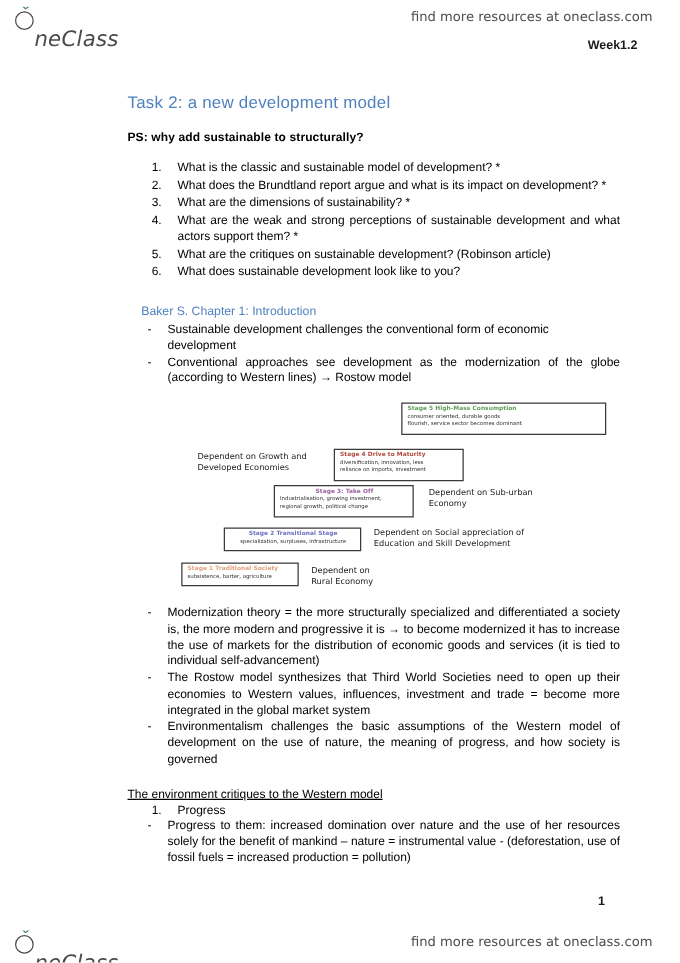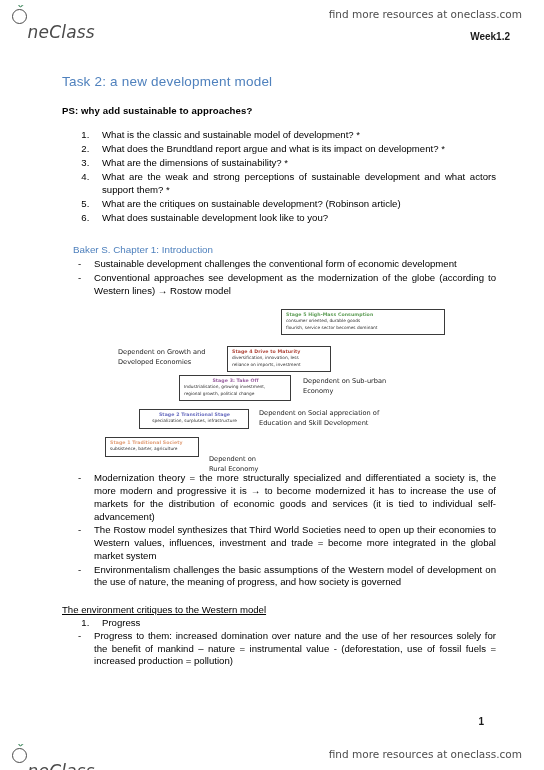--- a/index.html
+++ b/index.html
@@ -81,20 +81,21 @@
     font-size: 10px;
     font-weight: bold;
     color: #1a1a1a;
   }
 
   
   .doc {
     position: absolute;
     left: 0; top: 56px;
     width: 544px;
+    padding-left: 40px;
   }
   .h1 {
     color: #4f81bd;
     font-size: 13.5px;
     margin: 18px 0 0 62px;
     letter-spacing: 0.2px;
     font-weight: normal;
   }
   .ps {
     font-size: 9.6px;
@@ -193,21 +194,21 @@
   #box-s5 { left: 178px; top: 0px;   width: 164px; }
   #box-s4 { left: 124px; top: 37px;  width: 104px; }
   #box-s3 { left: 76px;  top: 66px;  width: 112px; }
   #box-s2 { left: 36px;  top: 100px; width: 110px; }
   #box-s1 { left: 2px;   top: 128px; width: 94px; }
 
   #dep-5 { left: 40px;  top: 3px;  width: 130px; }
   #dep-4 { left: 15px;  top: 39px; width: 120px; }
   #dep-3 { left: 200px; top: 68px; width: 130px; }
   #dep-2 { left: 156px; top: 100px; width: 180px; }
-  #dep-1 { left: 106px; top: 130px; width: 90px; margin-top: 16px; }
+  #dep-1 { left: 106px; top: 130px; width: 90px; }
 </style>
 </head>
 <body>
 
 <div class="wm-header">
   <div class="brand" style="top:8px">
     <span class="brand-o">
       <svg class="brand-leaf" viewBox="0 0 18 12">
         <path d="M9 12 L9 4 C9 1 6 0 4 1 C6 2 7 4 9 5 Z" fill="#2f7d4f"></path>
         <path d="M9 12 L9 3 C10 1 13 0 15 1 C12 2 11 4 9 5 Z" fill="#2f7d4f"></path>
@@ -216,21 +217,21 @@
     <span class="brand-rest">neClass</span>
   </div>
   <div class="hdr-right">find more resources at oneclass.com</div>
   <div class="hdr-week">Week1.2</div>
 </div>
 
 <div class="doc">
 
   <h1 class="h1">Task 2: a new development model</h1>
 
-  <div class="ps">PS: why add sustainable to approaches?</div>
+  <div class="ps">PS: why add sustainable to structurally?</div>
 
   <ol class="qlist">
     <li>What is the classic and sustainable model of development? *</li>
     <li>What does the Brundtland report argue and what is its impact on development? *</li>
     <li>What are the dimensions of sustainability? *</li>
     <li>What are the weak and strong perceptions of sustainable development and what actors support them? *</li>
     <li>What are the critiques on sustainable development? (Robinson article)</li>
     <li>What does sustainable development look like to you?</li>
   </ol>
 

